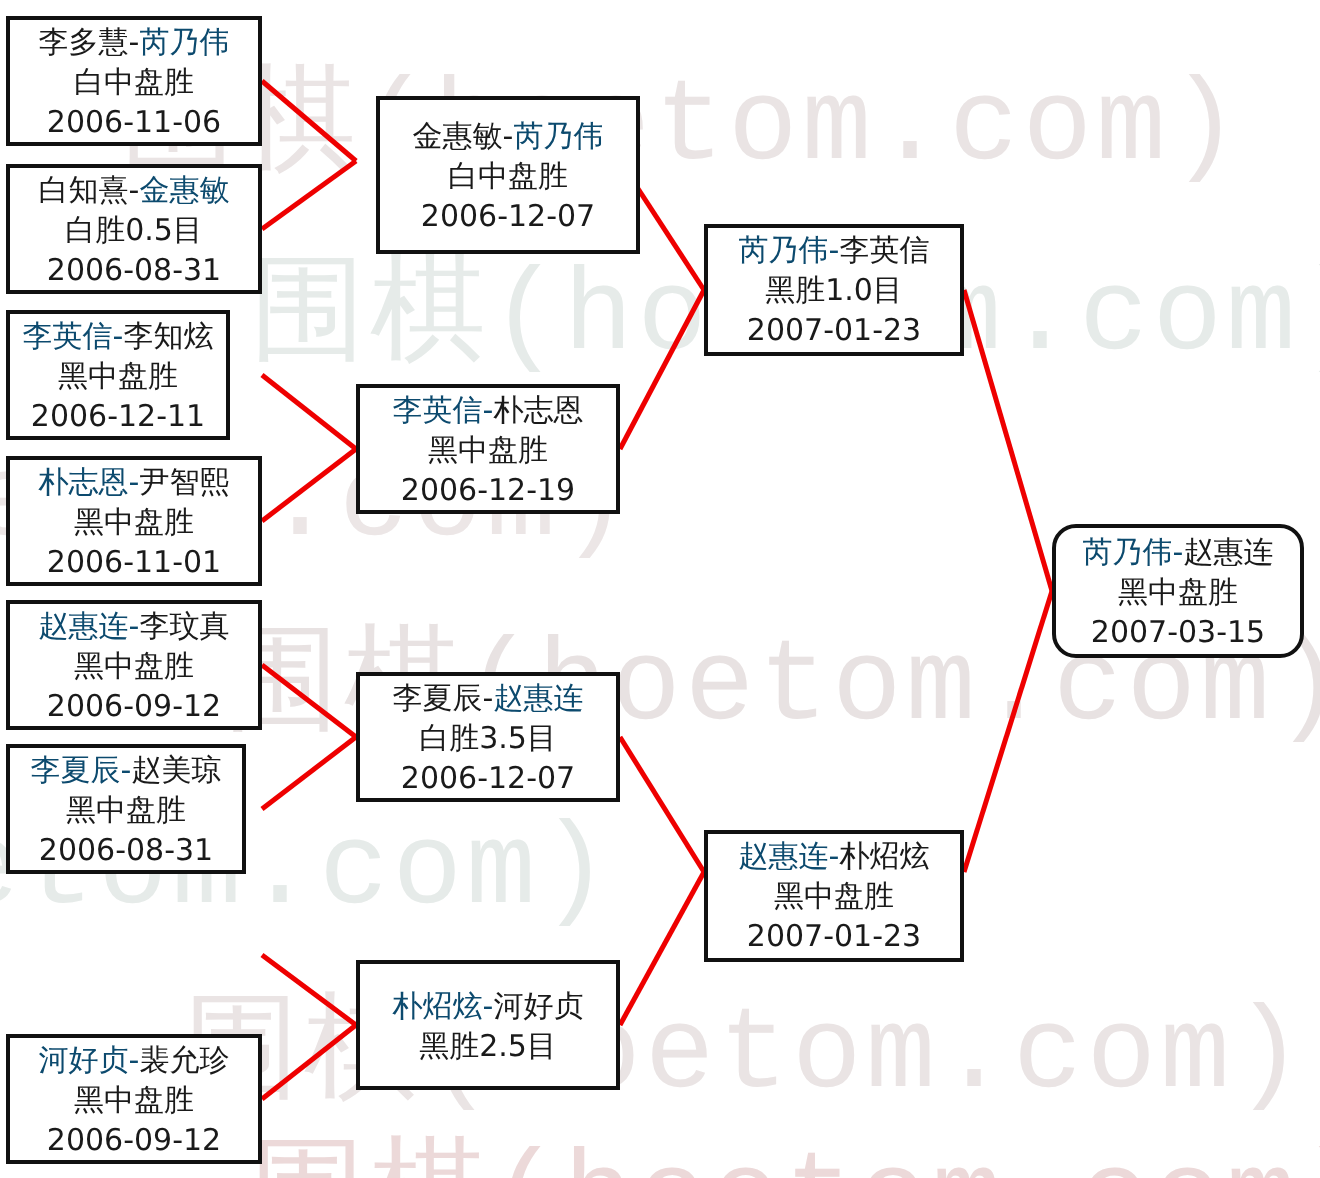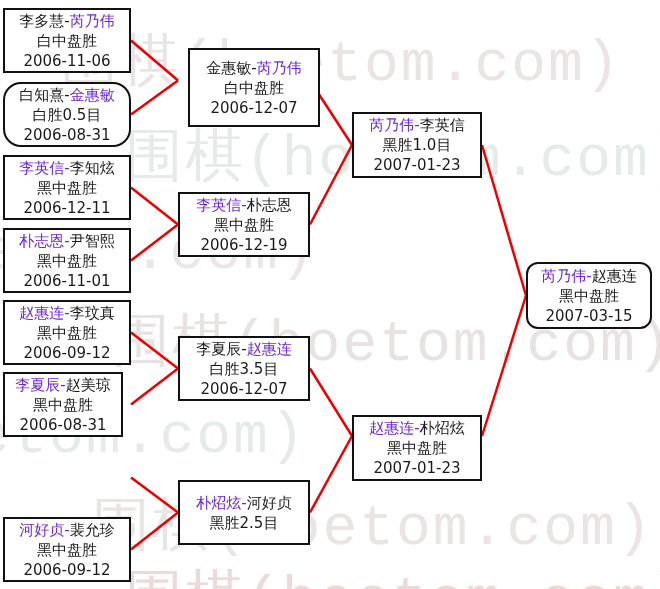--- a/index.html
+++ b/index.html
@@ -41,21 +41,21 @@
     display: flex;
     flex-direction: column;
     justify-content: center;
     align-items: center;
     text-align: center;
     font-size: 15px;
     line-height: 20px;
     color: #1a1a1a;
   }
   .box .names { white-space: nowrap; }
-  .box .winner { color: #6d28d9; }
+  .box .winner { color: #0c4a6e; }
   .box .result, .box .date { color: #1a1a1a; }
 </style>
 </head>
 <body>
 
 <div id="stage">
   <div id="watermark-layer">
       <div class="wm" style="top: 30px; left: 60px; color: rgb(234, 228, 228);">围棋(hoetom.com)</div>
       <div class="wm" style="top: 125px; left: 125px; color: rgb(230, 235, 233);">围棋(hoetom.com)</div>
       <div class="wm" style="top: 218px; left: -245px; color: rgb(236, 230, 230);">围棋(hoetom.com)</div>
@@ -79,26 +79,26 @@
       <line x1="310" y1="512.5" x2="352" y2="436" stroke="#ee0000" stroke-width="2.5"></line>
       <line x1="482" y1="145" x2="526" y2="295.5" stroke="#ee0000" stroke-width="2.5"></line>
       <line x1="482" y1="436" x2="526" y2="295.5" stroke="#ee0000" stroke-width="2.5"></line>
     </svg>
   <div id="boxes-layer">
       <div class="box" style="left: 3px; top: 8px; width: 128px; height: 65px;">
         <div class="names"><span>李多慧</span><span>-</span><span class="winner">芮乃伟</span></div>
         <div class="result">白中盘胜</div>
         <div class="date">2006-11-06</div>
       </div>
-      <div class="box" style="left: 3px; top: 82px; width: 128px; height: 65px; border-radius: 18px;">
+      <div class="box" style="left: 3px; top: 82px; width: 128px; height: 65px;">
         <div class="names"><span>白知熹</span><span>-</span><span class="winner">金惠敏</span></div>
         <div class="result">白胜0.5目</div>
         <div class="date">2006-08-31</div>
       </div>
-      <div class="box" style="left: 3px; top: 155px; width: 128px; height: 65px;">
+      <div class="box" style="left: 3px; top: 155px; width: 112px; height: 65px;">
         <div class="names"><span class="winner">李英信</span><span class="winner">-</span><span>李知炫</span></div>
         <div class="result">黑中盘胜</div>
         <div class="date">2006-12-11</div>
       </div>
       <div class="box" style="left: 3px; top: 228px; width: 128px; height: 65px;">
         <div class="names"><span class="winner">朴志恩</span><span class="winner">-</span><span>尹智熙</span></div>
         <div class="result">黑中盘胜</div>
         <div class="date">2006-11-01</div>
       </div>
       <div class="box" style="left: 3px; top: 300px; width: 128px; height: 65px;">

